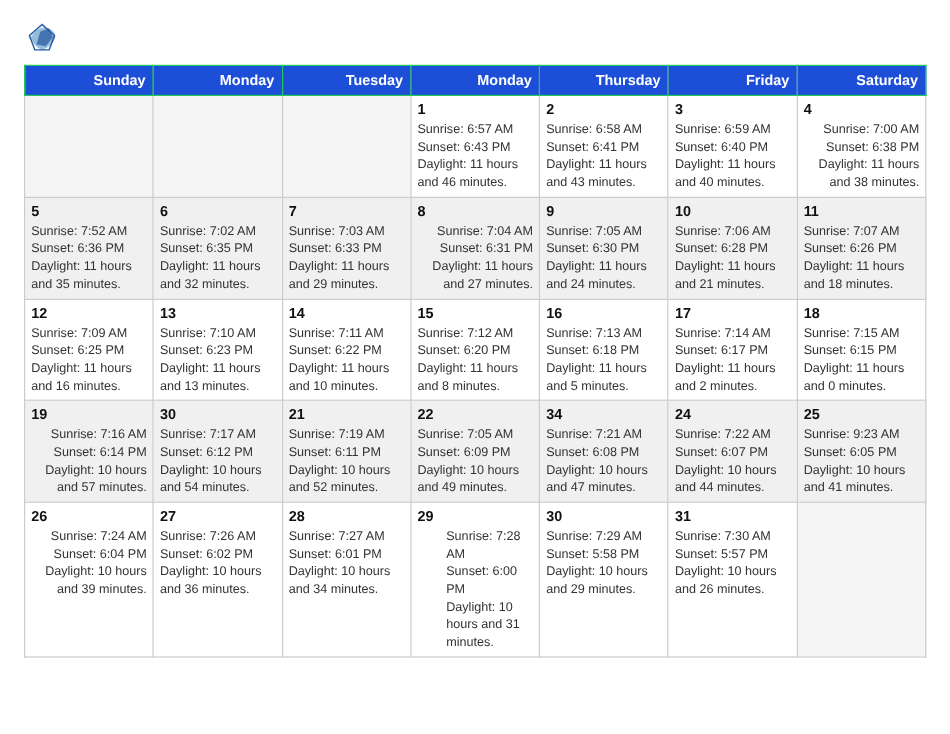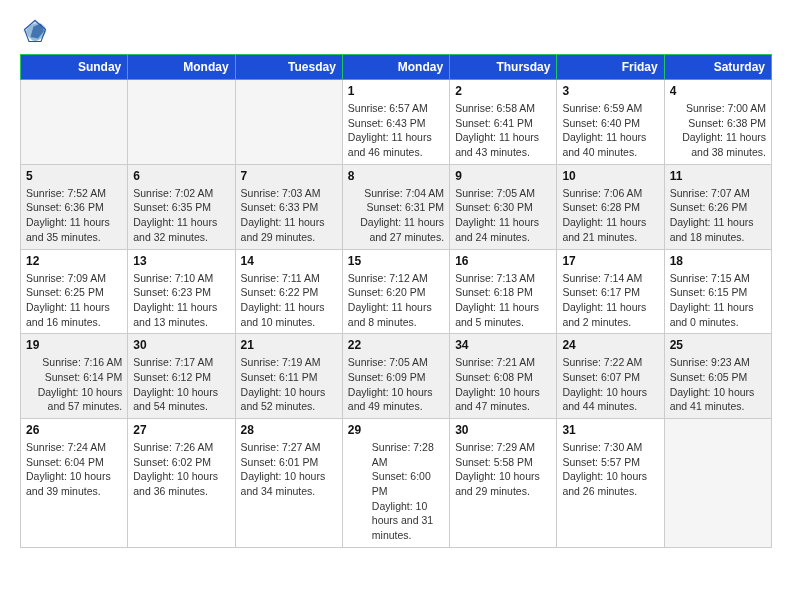--- a/index.html
+++ b/index.html
@@ -279,21 +279,21 @@
           <td>
             <div class="day-num">25</div>
             <div class="day-info" style="white-space: pre-line;">Sunrise: 9:23 AM
 Sunset: 6:05 PM
 Daylight: 10 hours and 41 minutes.</div>
           </td>
         </tr>
         <tr>
           <td>
             <div class="day-num">26</div>
-            <div class="day-info" style="white-space: pre-line;">Sunrise: 7:24 AM
+            <div class="day-info" style="white-space: pre-line; text-align: right;">Sunrise: 7:24 AM
 Sunset: 6:04 PM
 Daylight: 10 hours and 39 minutes.</div>
           </td>
           <td>
             <div class="day-num">27</div>
             <div class="day-info" style="white-space: pre-line;">Sunrise: 7:26 AM
 Sunset: 6:02 PM
 Daylight: 10 hours and 36 minutes.</div>
           </td>
           <td>

